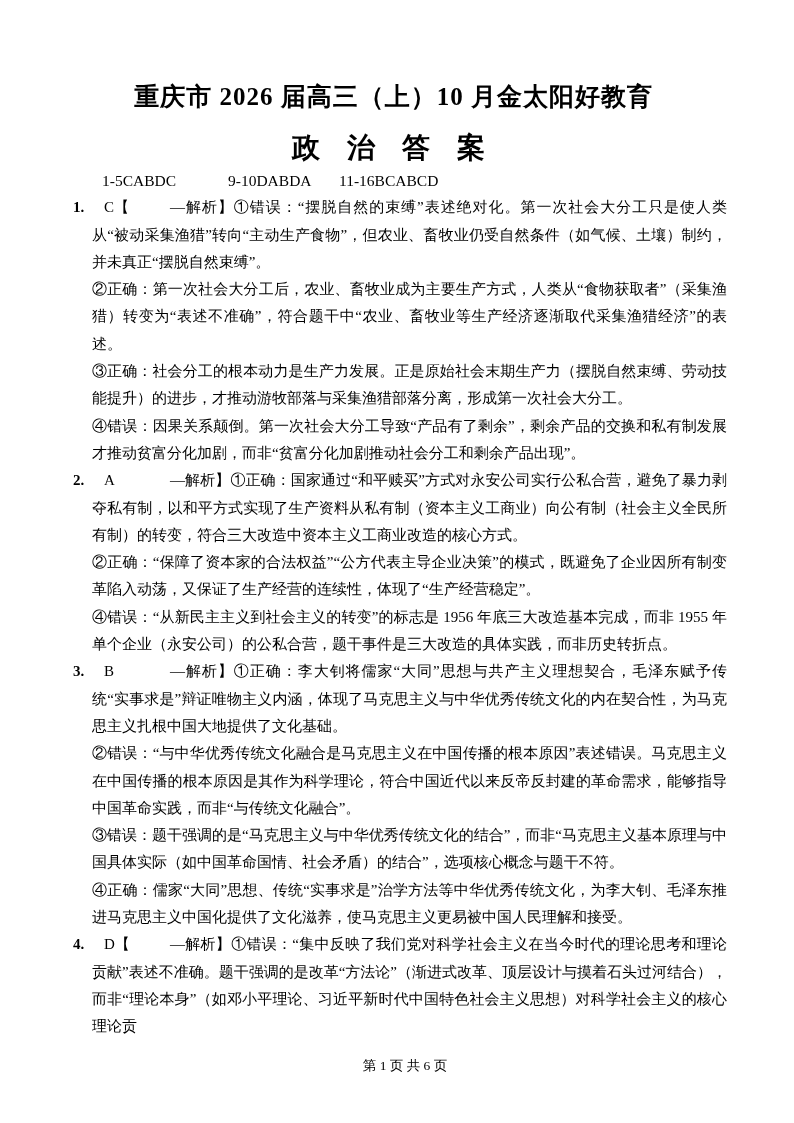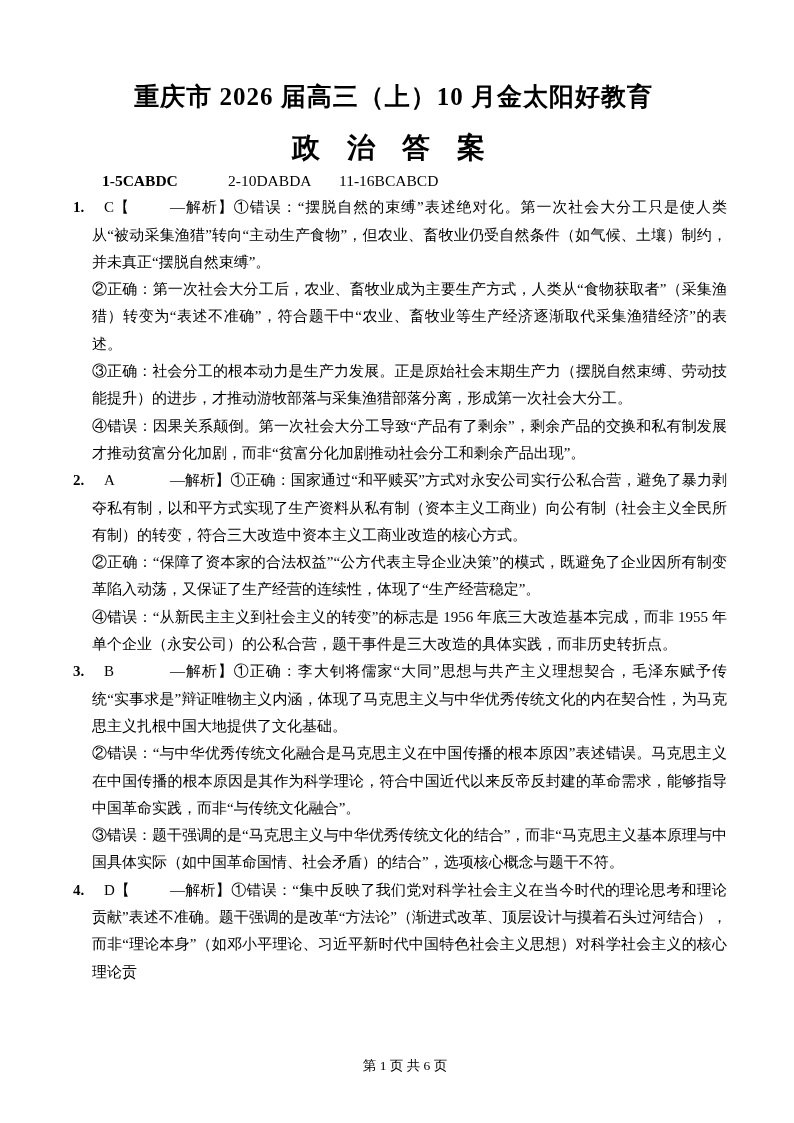--- a/index.html
+++ b/index.html
@@ -39,21 +39,21 @@
     margin-top: 2px;
     font-size: 15px;
     line-height: 27.3px;
   }
   .answer-key {
     padding-left: 42px;
     font-size: 15.5px;
     white-space: nowrap;
   }
   .ak-item { display: inline-block; }
-  .ak-1 { width: 126px; font-weight: bold; }
+  .ak-1 { width: 126px; }
   .ak-2 { width: 111px; }
   .question { display: flex; }
   .q-num {
     flex: none;
     width: 32px;
     box-sizing: border-box;
     padding-left: 13px;
     font-weight: 700;
   }
   .q-body {
@@ -81,21 +81,21 @@
 <body>
 
 <div class="page">
 
   <h1 class="doc-title">重庆市 2026 届高三（上）10 月金太阳好教育</h1>
   <h2 class="doc-subtitle">政 治 答 案</h2>
 
   <div class="content">
 
     <div class="answer-key">
-      <span class="ak-item ak-1">1-5CABDC</span><span class="ak-item ak-2">2-10DABDA</span><span class="ak-item ak-3">11-16BCABCD</span>
+      <span class="ak-item ak-1">1-5CABDC</span><span class="ak-item ak-2">9-10DABDA</span><span class="ak-item ak-3">11-16BCABCD</span>
     </div>
 
     <div class="question">
       <div class="q-num">1.</div>
       <div class="q-body">
         <p class="q-para first"><span class="q-answer">C【</span><span class="q-marker">—解析】</span><span>①错误：“摆脱自然的束缚”表述绝对化。第一次社会大分工只是使人类从“被动采集渔猎”转向“主动生产食物”，但农业、畜牧业仍受自然条件（如气候、土壤）制约，并未真正“摆脱自然束缚”。</span></p>
         <p class="q-para">②正确：第一次社会大分工后，农业、畜牧业成为主要生产方式，人类从“食物获取者”（采集渔猎）转变为“表述不准确”，符合题干中“农业、畜牧业等生产经济逐渐取代采集渔猎经济”的表述。</p>
         <p class="q-para">③正确：社会分工的根本动力是生产力发展。正是原始社会末期生产力（摆脱自然束缚、劳动技能提升）的进步，才推动游牧部落与采集渔猎部落分离，形成第一次社会大分工。</p>
         <p class="q-para">④错误：因果关系颠倒。第一次社会大分工导致“产品有了剩余”，剩余产品的交换和私有制发展才推动贫富分化加剧，而非“贫富分化加剧推动社会分工和剩余产品出现”。</p>
       </div>
@@ -109,20 +109,21 @@
         <p class="q-para">④错误：“从新民主主义到社会主义的转变”的标志是 1956 年底三大改造基本完成，而非 1955 年单个企业（永安公司）的公私合营，题干事件是三大改造的具体实践，而非历史转折点。</p>
       </div>
     </div>
 
     <div class="question">
       <div class="q-num">3.</div>
       <div class="q-body">
         <p class="q-para first"><span class="q-answer">B</span><span class="q-marker">—解析】</span><span>①正确：李大钊将儒家“大同”思想与共产主义理想契合，毛泽东赋予传统“实事求是”辩证唯物主义内涵，体现了马克思主义与中华优秀传统文化的内在契合性，为马克思主义扎根中国大地提供了文化基础。</span></p>
         <p class="q-para">②错误：“与中华优秀传统文化融合是马克思主义在中国传播的根本原因”表述错误。马克思主义在中国传播的根本原因是其作为科学理论，符合中国近代以来反帝反封建的革命需求，能够指导中国革命实践，而非“与传统文化融合”。</p>
         <p class="q-para">③错误：题干强调的是“马克思主义与中华优秀传统文化的结合”，而非“马克思主义基本原理与中国具体实际（如中国革命国情、社会矛盾）的结合”，选项核心概念与题干不符。</p>
+        <p class="q-para">④正确：儒家“大同”思想、传统“实事求是”治学方法等中华优秀传统文化，为李大钊、毛泽东推进马克思主义中国化提供了文化滋养，使马克思主义更易被中国人民理解和接受。</p>
       </div>
     </div>
 
     <div class="question">
       <div class="q-num">4.</div>
       <div class="q-body">
         <p class="q-para first"><span class="q-answer">D【</span><span class="q-marker">—解析】</span><span>①错误：“集中反映了我们党对科学社会主义在当今时代的理论思考和理论贡献”表述不准确。题干强调的是改革“方法论”（渐进式改革、顶层设计与摸着石头过河结合），而非“理论本身”（如邓小平理论、习近平新时代中国特色社会主义思想）对科学社会主义的核心理论贡</span></p>
       </div>
     </div>
 

